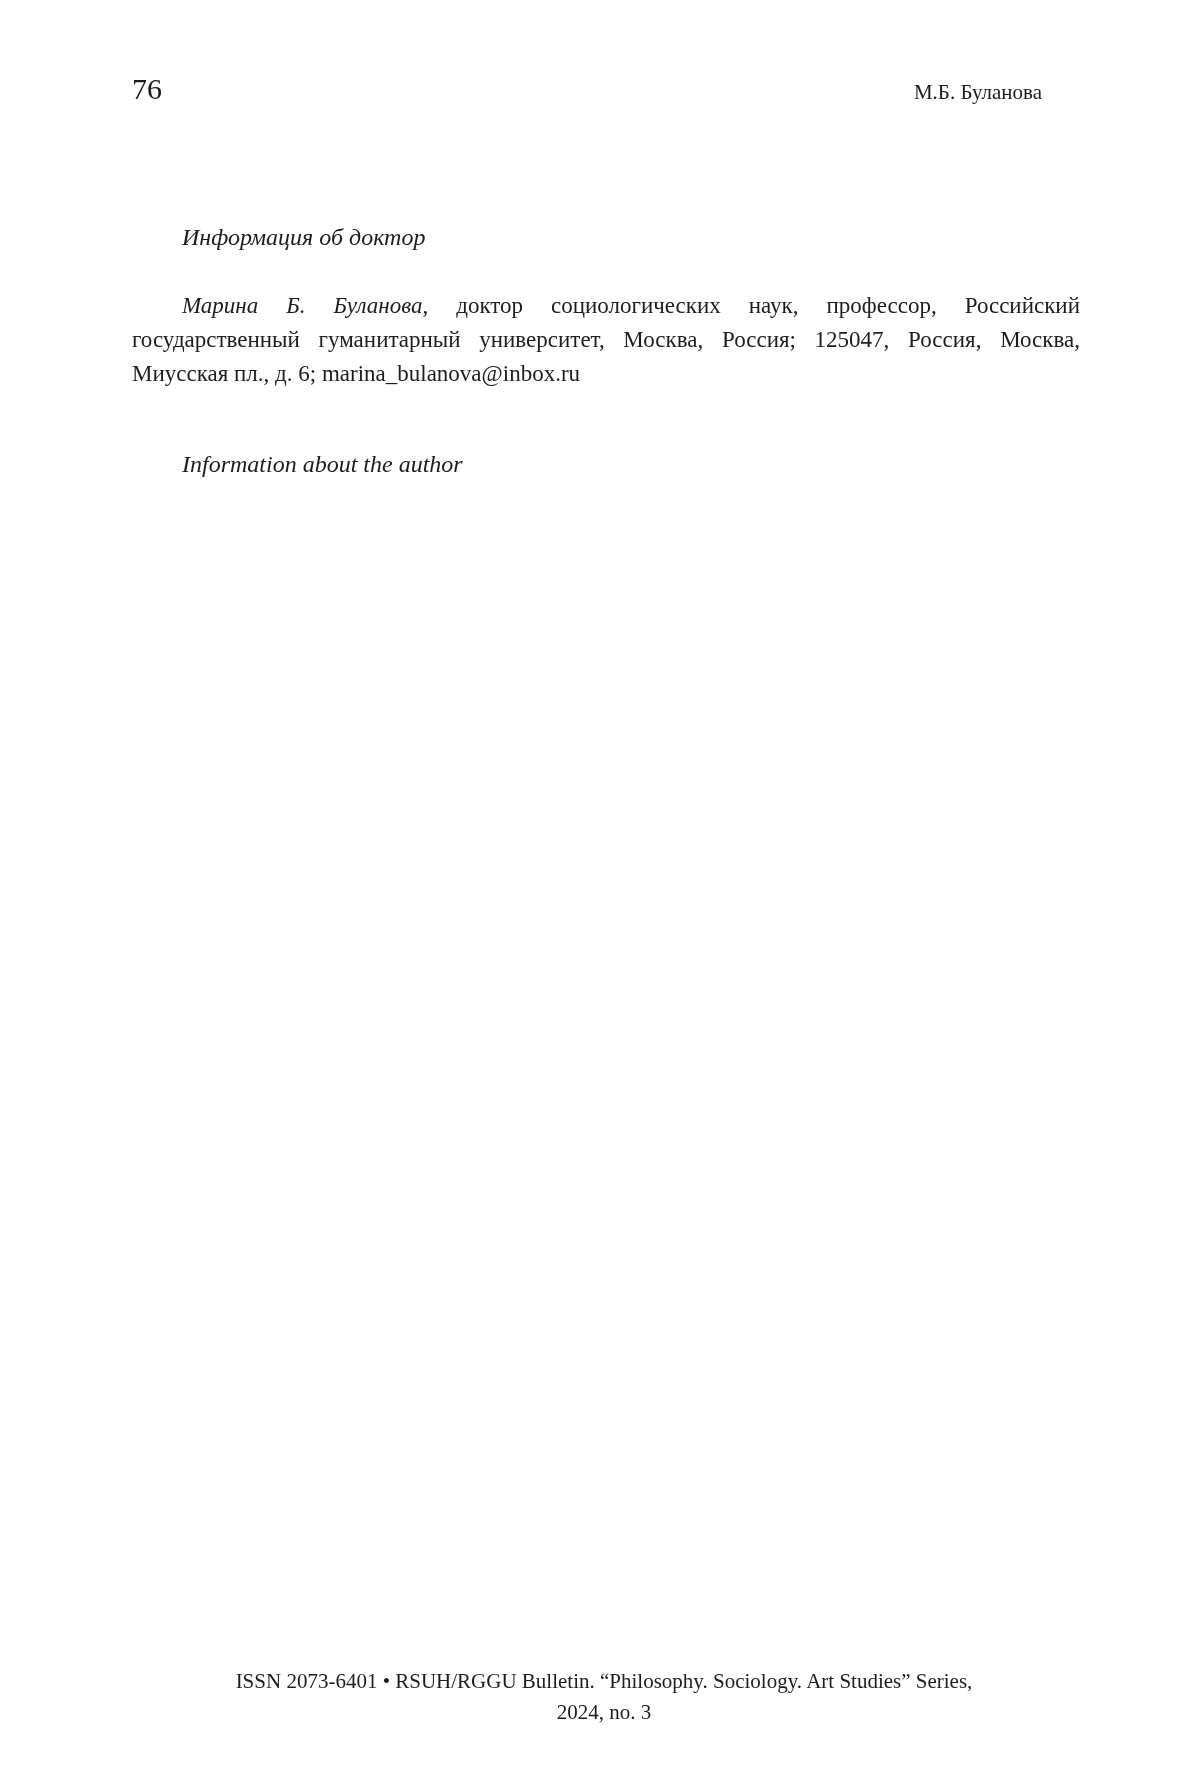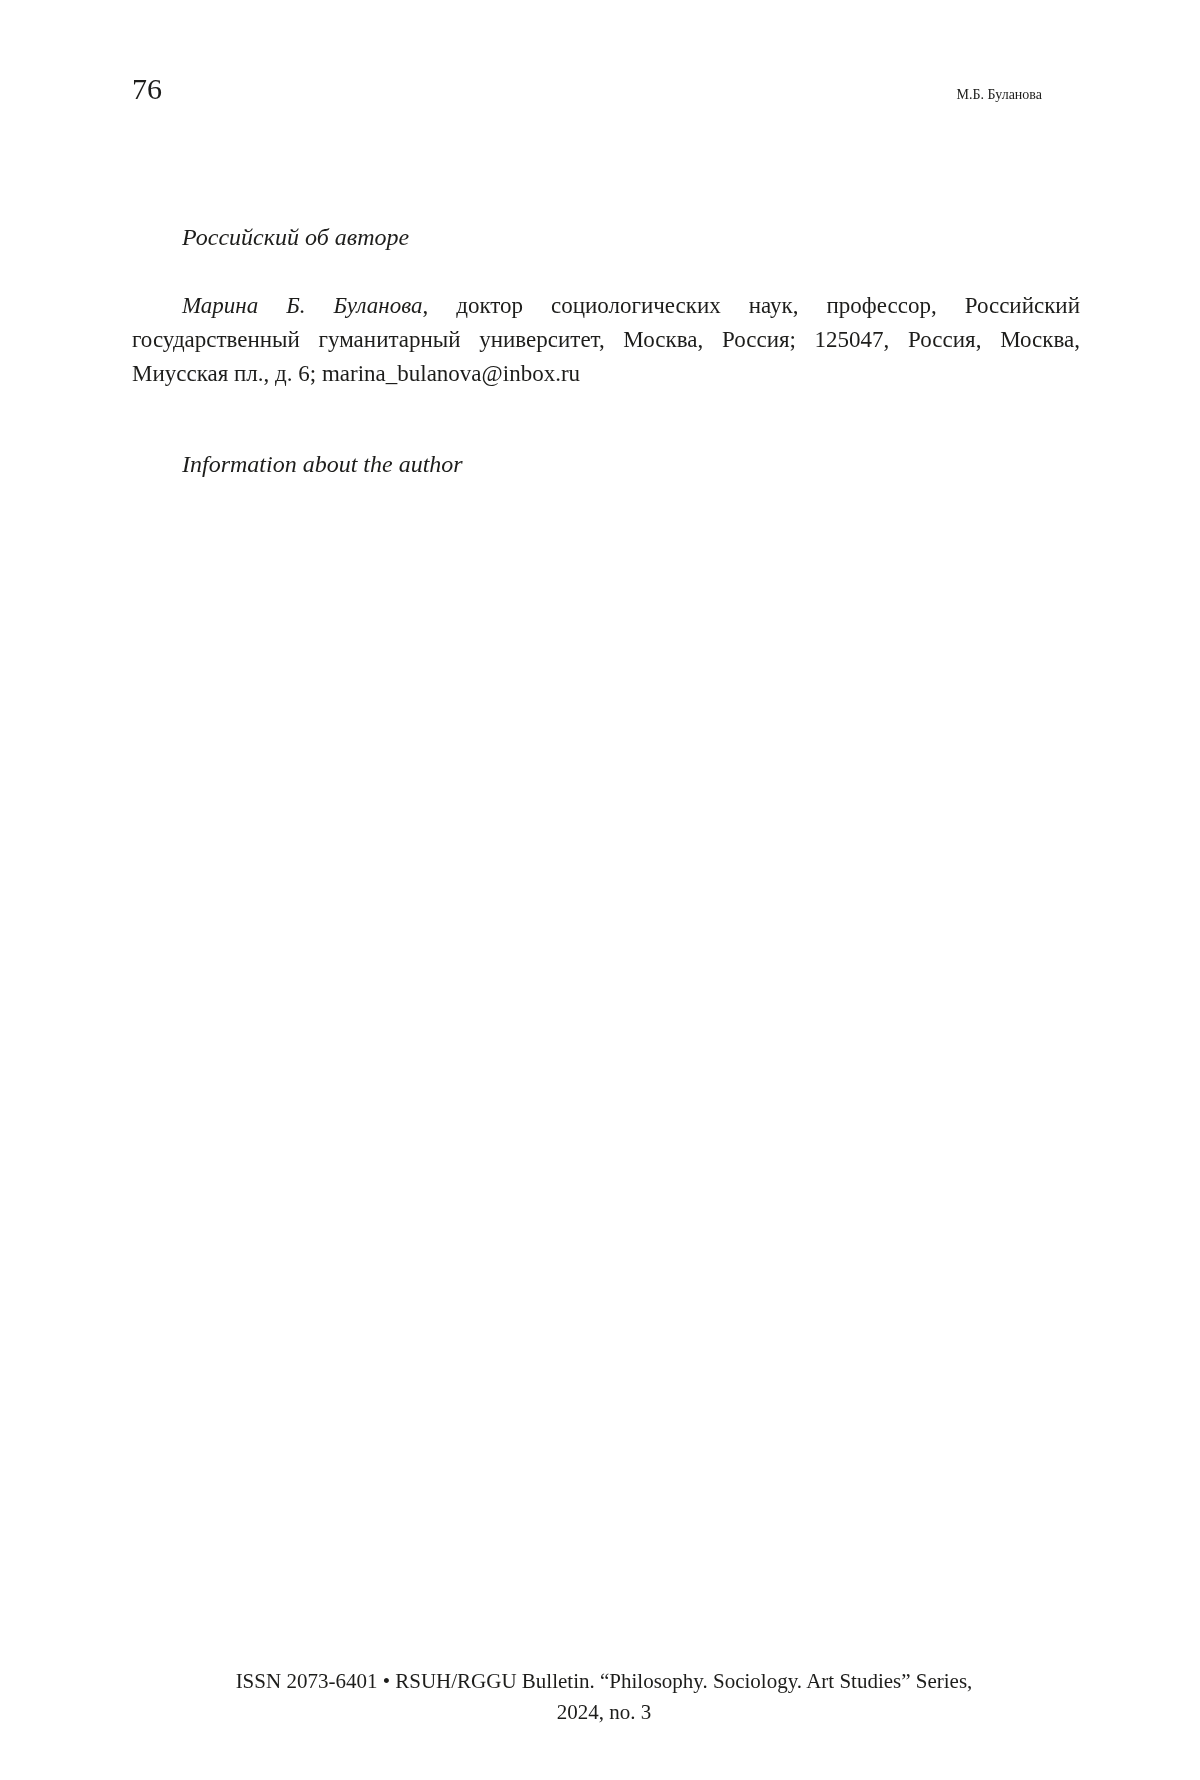--- a/index.html
+++ b/index.html
@@ -24,21 +24,21 @@
     top: 72px;
     display: flex;
     justify-content: space-between;
     align-items: baseline;
   }
   .page-number {
     font-size: 30px;
     line-height: 34px;
   }
   .running-head {
-    font-size: 14px;
+    font-size: 21px;
     line-height: 26px;
   }
   
   .content {
     position: absolute;
     left: 132px;
     width: 948px;
     top: 146px;
     font-size: 23px;
     line-height: 34px;
@@ -89,21 +89,21 @@
   <div class="running-header">
     <span class="page-number">76</span>
     <span class="running-head">М.Б. Буланова</span>
   </div>
 
   <div class="content">
 
     <div class="references-list">
     </div>
 
-    <h2 class="section-heading heading-ru">Российский об авторе</h2>
+    <h2 class="section-heading heading-ru">Информация об доктор</h2>
 
     <p class="author-paragraph"><span class="author-name">Марина Б. Буланова</span><span>, доктор социологических наук, профессор, Российский государственный гуманитарный университет, Москва, Россия; 125047, Россия, Москва, Миусская пл., д. 6; marina_bulanova@inbox.ru</span></p>
 
     <h2 class="section-heading heading-en">Information about the author</h2>
 
 
   </div>
 
   <div class="page-footer">
     <div>ISSN 2073-6401 • RSUH/RGGU Bulletin. “Philosophy. Sociology. Art Studies” Series,</div>

